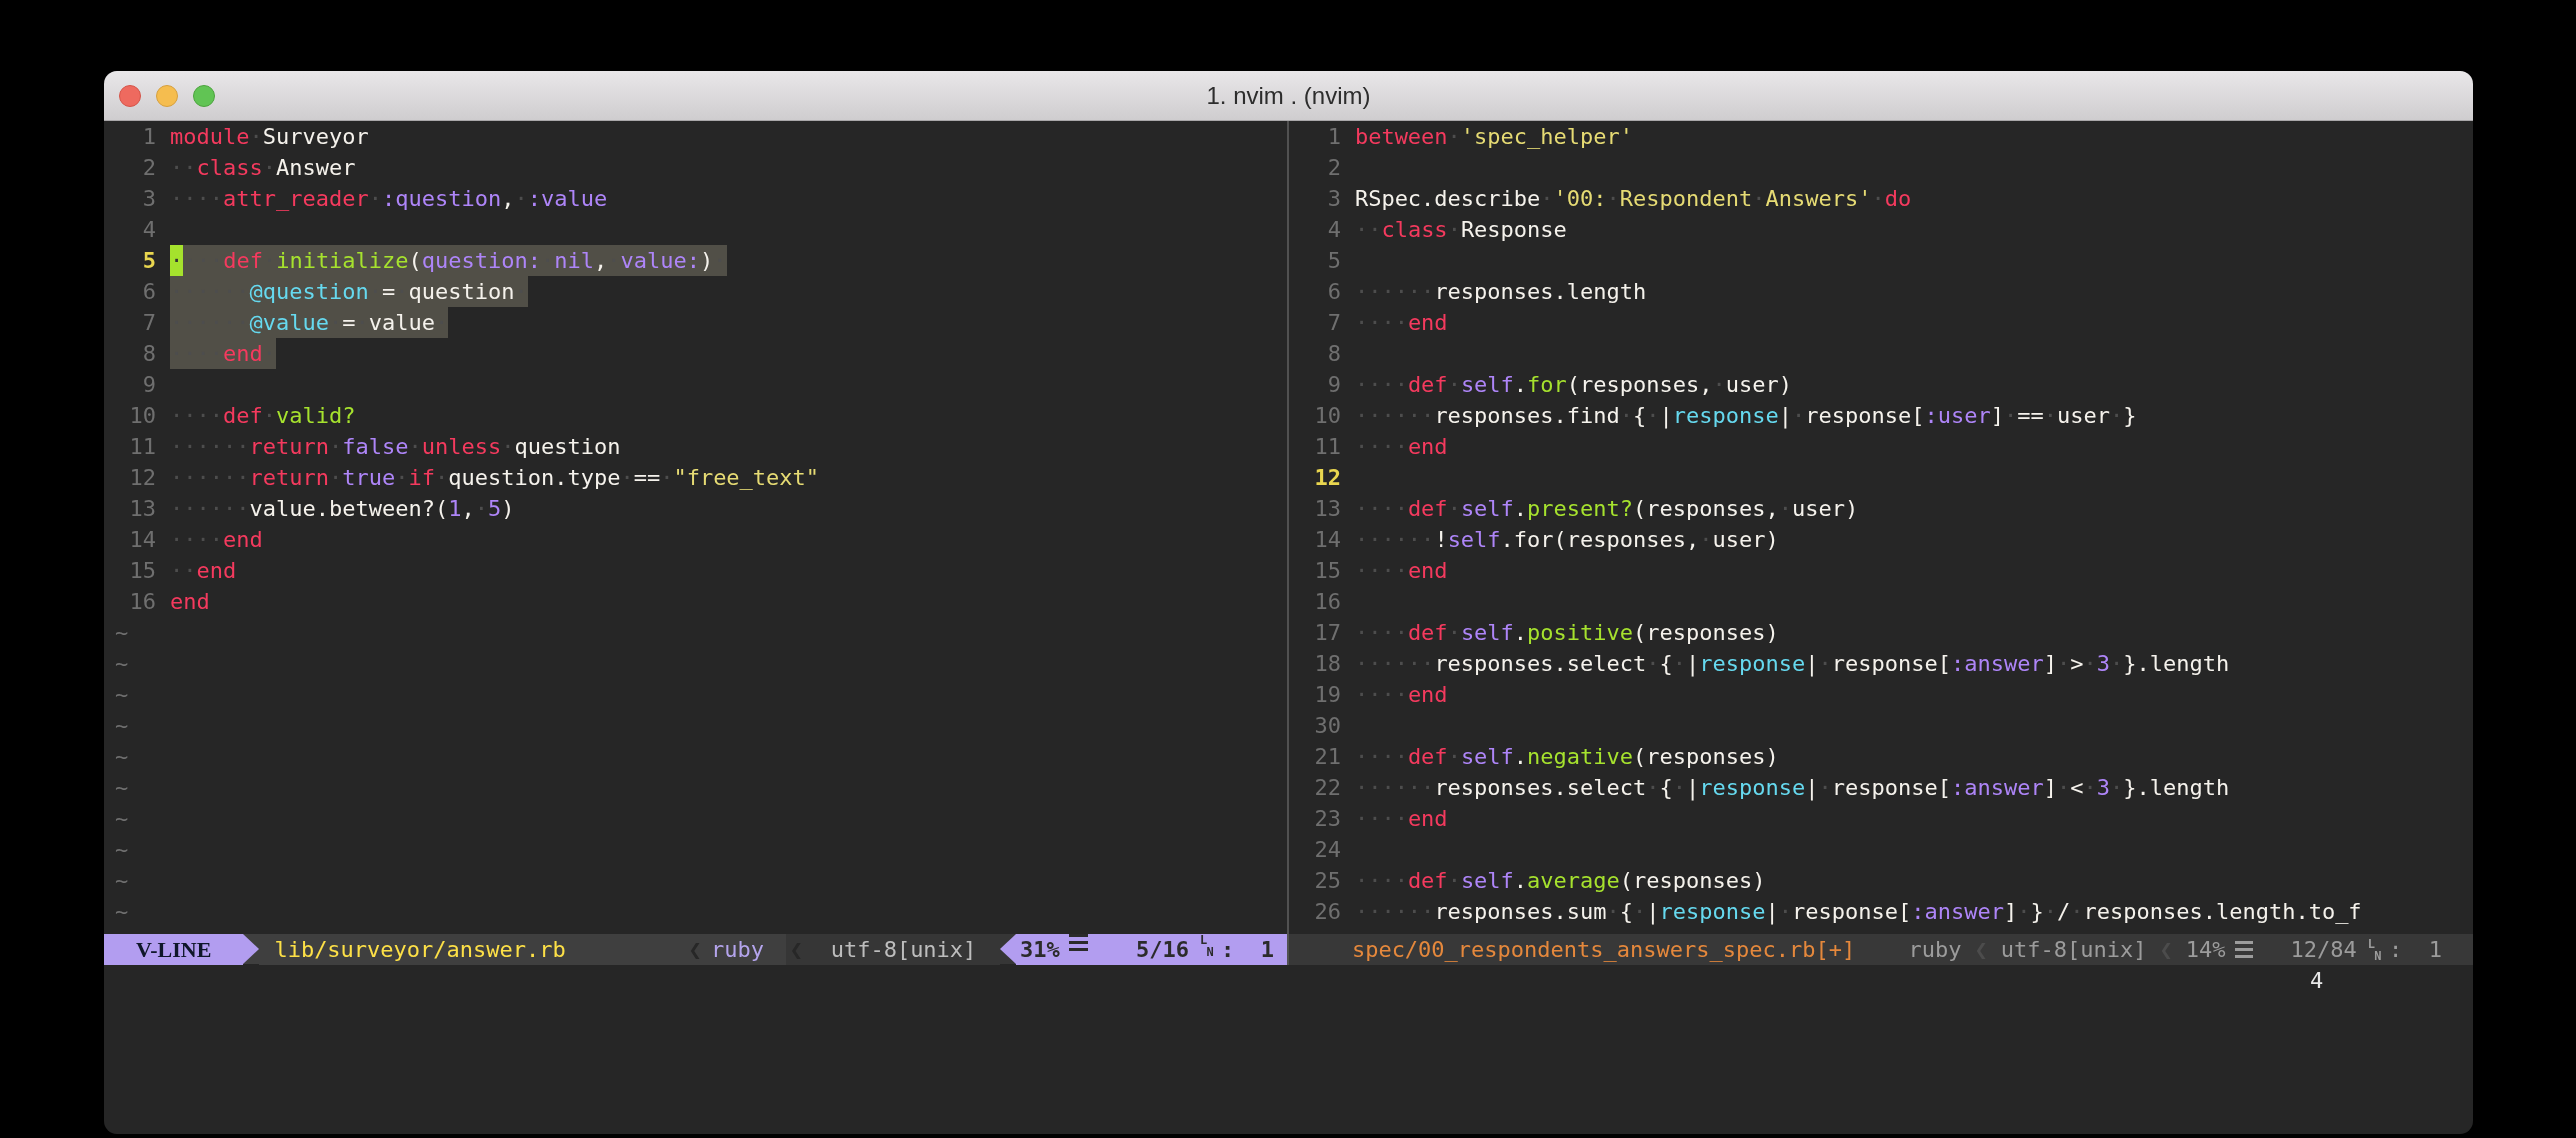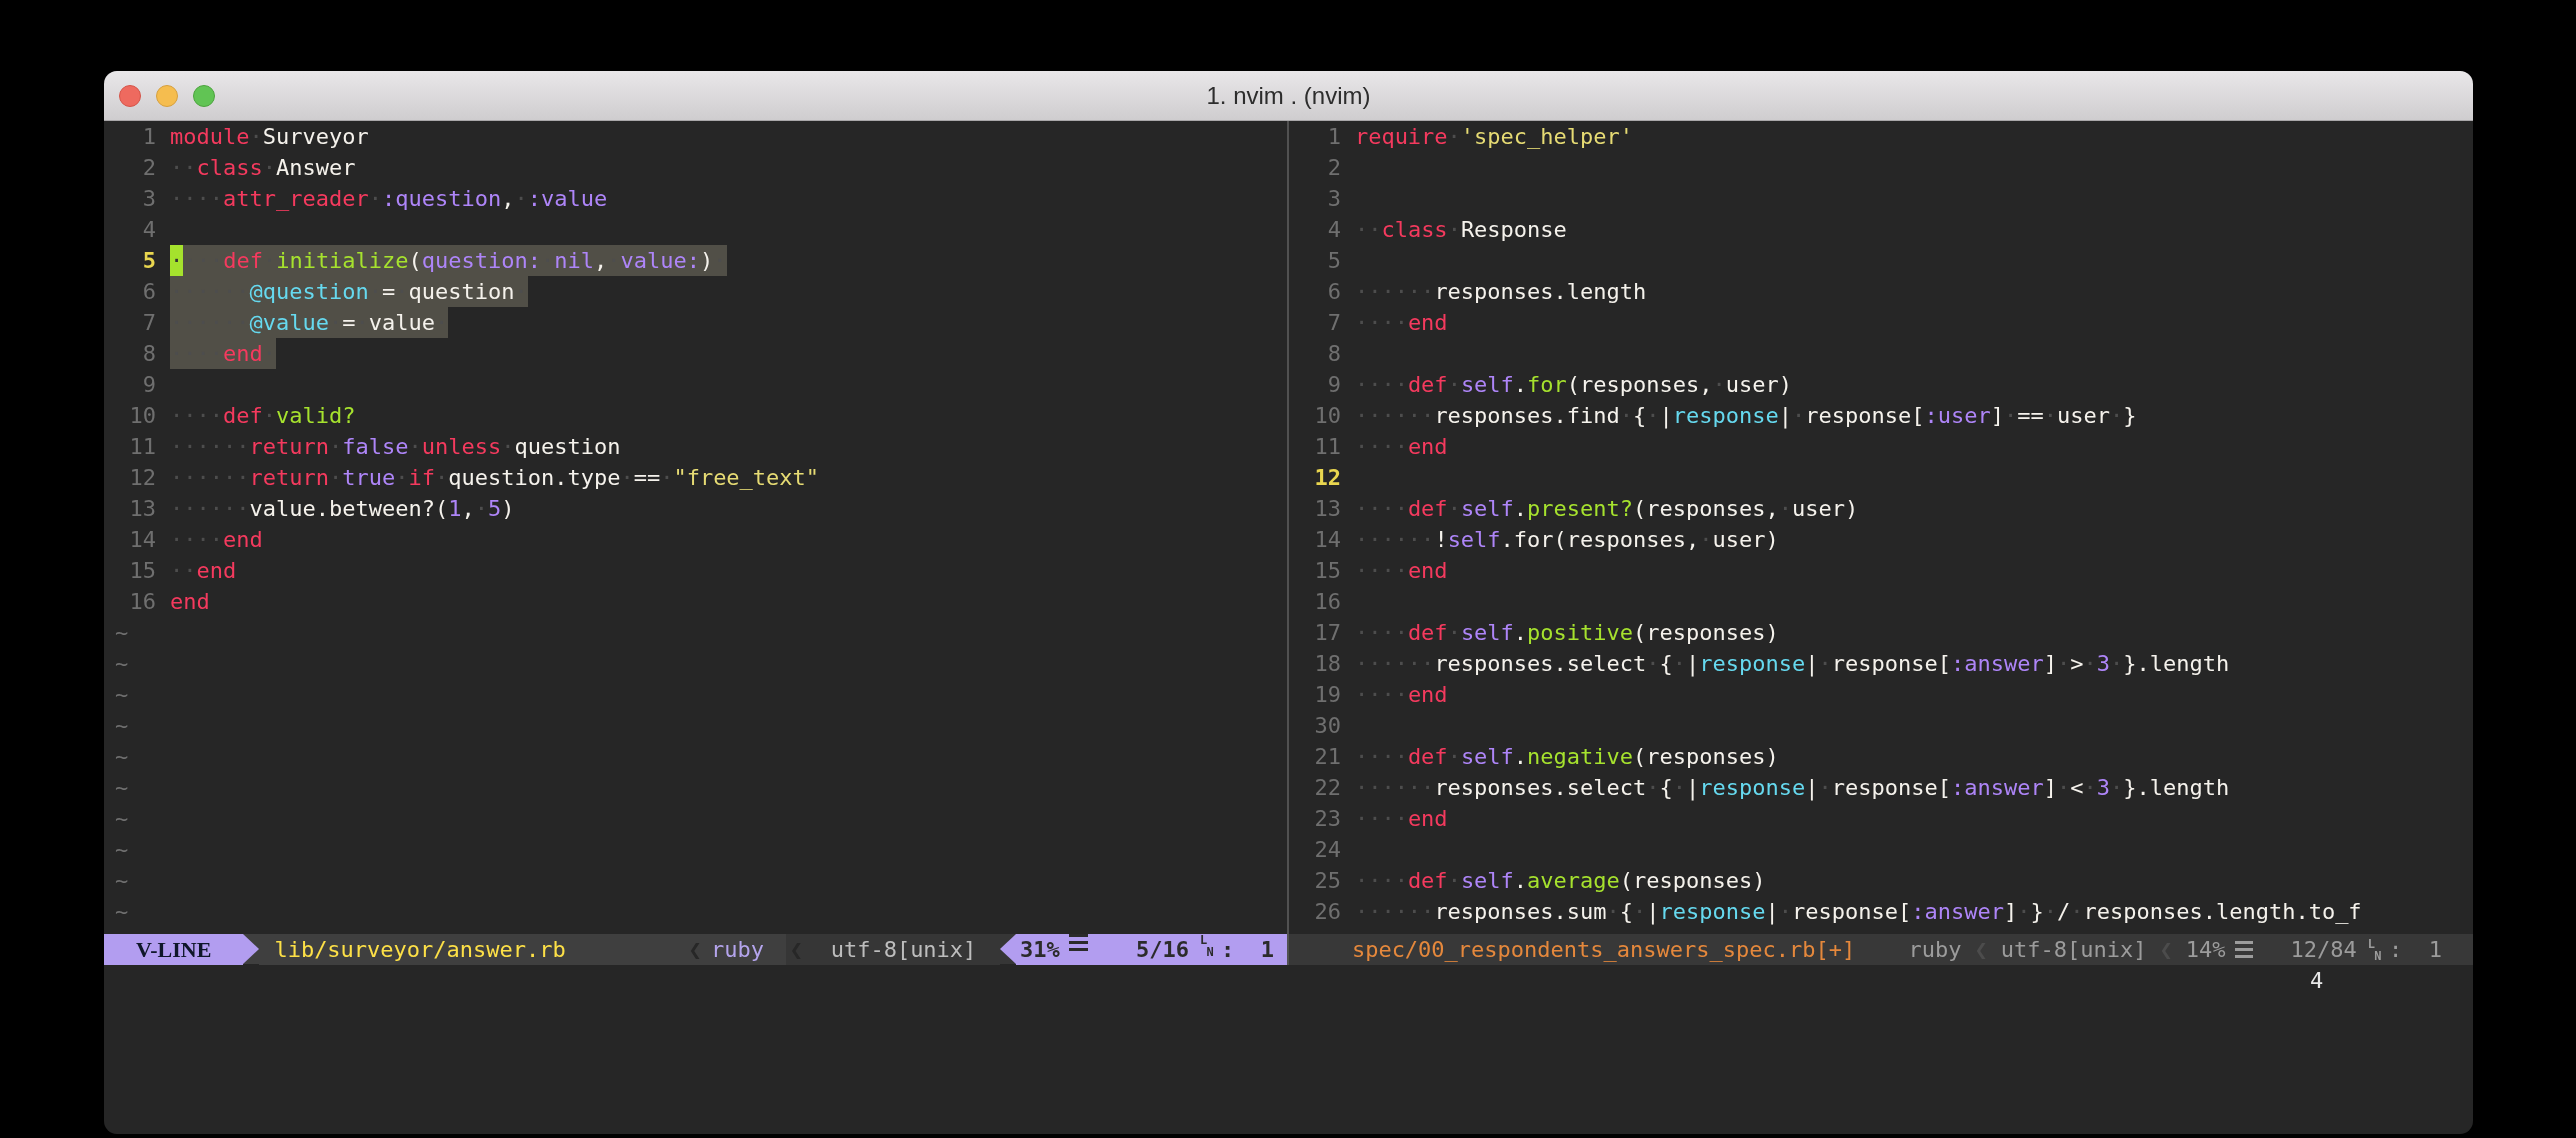--- a/index.html
+++ b/index.html
@@ -141,23 +141,23 @@
             <span>:  </span>
             <span>1</span>
           </span>
         </div>
       </div>
 
       <div class="vdivider"></div>
 
       <div class="pane right">
         <div class="code">
-            <div class="row"><span class="lnum">1</span><span class="lt"><span class="tok-k">require</span><span class="ws">·</span><span class="tok-s">'spec_helper'</span></span></div>
+            <div class="row"><span class="lnum">1</span><span class="lt"><span class="tok-k">between</span><span class="ws">·</span><span class="tok-s">'spec_helper'</span></span></div>
             <div class="row"><span class="lnum">2</span><span class="lt"></span></div>
-            <div class="row"><span class="lnum">3</span></div>
+            <div class="row"><span class="lnum">3</span><span class="lt"><span class="tok-x">RSpec.describe</span><span class="ws">·</span><span class="tok-s">'00:</span><span class="ws">·</span><span class="tok-s">Respondent</span><span class="ws">·</span><span class="tok-s">Answers'</span><span class="ws">·</span><span class="tok-k">do</span></span></div>
             <div class="row"><span class="lnum">4</span><span class="lt"><span class="ws">··</span><span class="tok-k">class</span><span class="ws">·</span><span class="tok-x">Response</span></span></div>
             <div class="row"><span class="lnum">5</span></div>
             <div class="row"><span class="lnum">6</span><span class="lt"><span class="ws">······</span><span class="tok-x">responses.length</span></span></div>
             <div class="row"><span class="lnum">7</span><span class="lt"><span class="ws">····</span><span class="tok-k">end</span></span></div>
             <div class="row"><span class="lnum">8</span><span class="lt"></span></div>
             <div class="row"><span class="lnum">9</span><span class="lt"><span class="ws">····</span><span class="tok-k">def</span><span class="ws">·</span><span class="tok-c">self</span><span class="tok-x">.</span><span class="tok-f">for</span><span class="tok-x">(responses,</span><span class="ws">·</span><span class="tok-x">user)</span></span></div>
             <div class="row"><span class="lnum">10</span><span class="lt"><span class="ws">······</span><span class="tok-x">responses.find</span><span class="ws">·</span><span class="tok-x">{</span><span class="ws">·</span><span class="tok-x">|</span><span class="tok-y">response</span><span class="tok-x">|</span><span class="ws">·</span><span class="tok-x">response[</span><span class="tok-c">:user</span><span class="tok-x">]</span><span class="ws">·</span><span class="tok-x">==</span><span class="ws">·</span><span class="tok-x">user</span><span class="ws">·</span><span class="tok-x">}</span></span></div>
             <div class="row"><span class="lnum">11</span><span class="lt"><span class="ws">····</span><span class="tok-k">end</span></span></div>
             <div class="row"><span class="lnum cur">12</span><span class="lt"></span></div>
             <div class="row"><span class="lnum">13</span><span class="lt"><span class="ws">····</span><span class="tok-k">def</span><span class="ws">·</span><span class="tok-c">self</span><span class="tok-x">.</span><span class="tok-f">present?</span><span class="tok-x">(responses,</span><span class="ws">·</span><span class="tok-x">user)</span></span></div>

